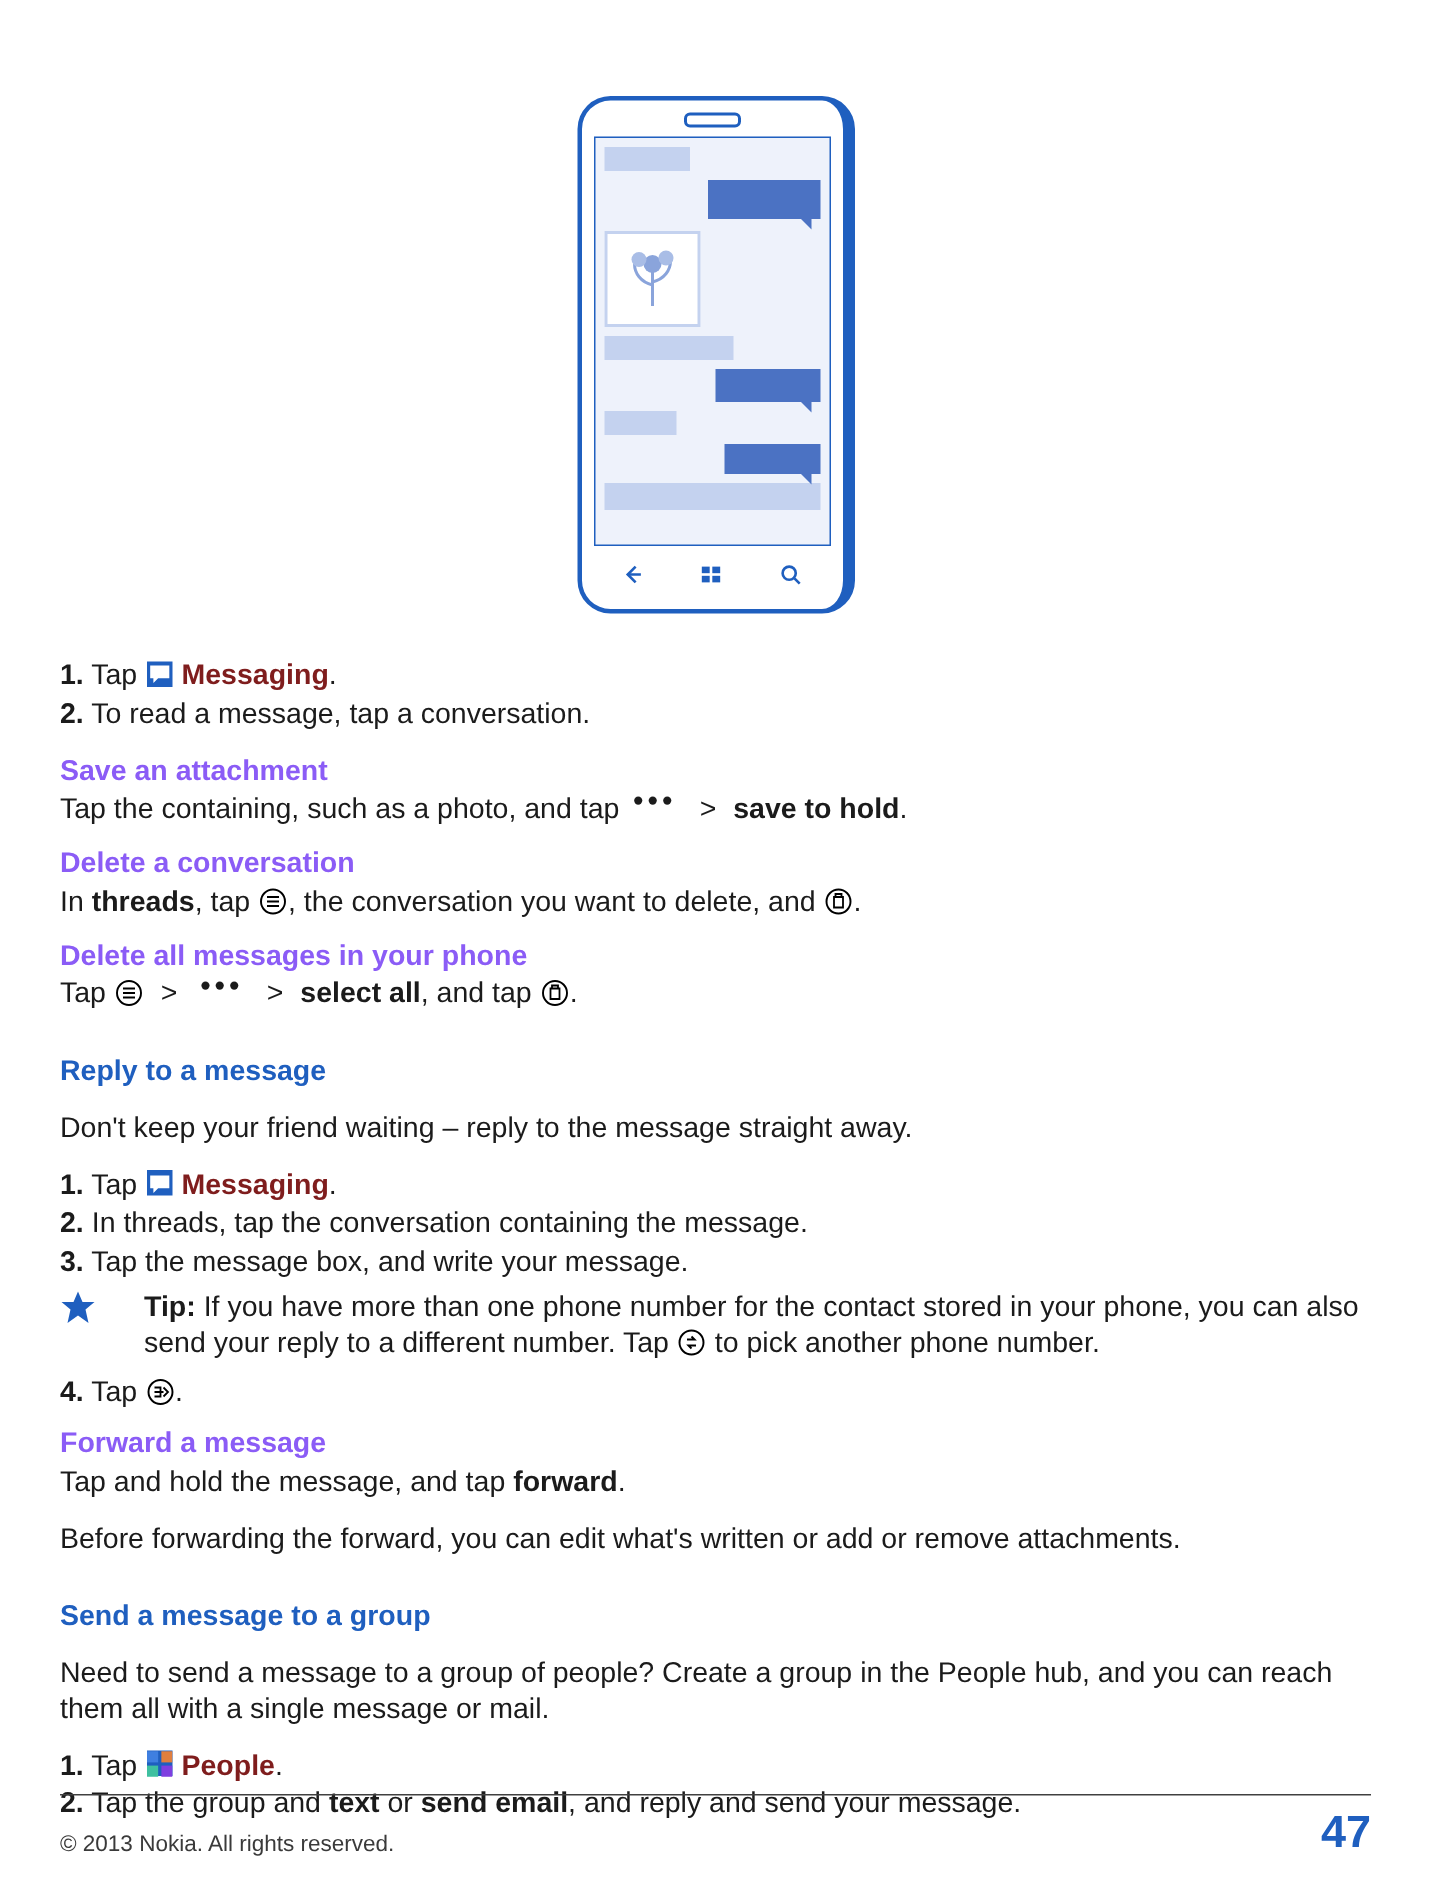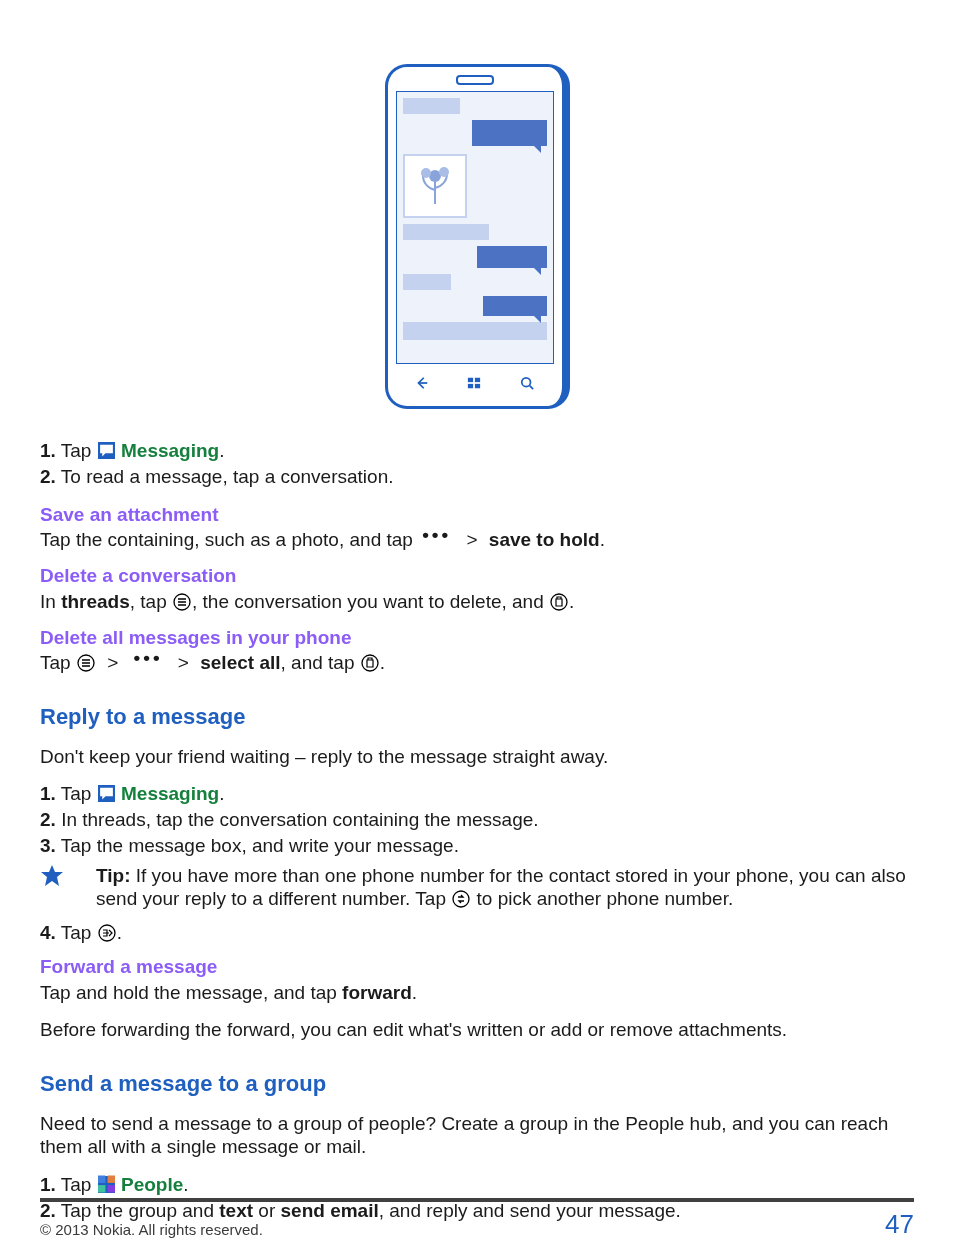--- a/index.html
+++ b/index.html
@@ -11,31 +11,31 @@
     width: 954px;
     height: 1258px;
     box-sizing: border-box;
     padding: 40px 40px 0 40px;
     font-family: "Segoe UI", Arial, sans-serif;
     color: #1b1b1b;
     font-size: 19px;
     line-height: 1.25;
     position: relative;
   }
-  .blue-b { color: #15803d; font-weight: 700; }
+  .blue-b { color: #7f1d1d; font-weight: 700; }
   .b { font-weight: 700; }
   .section-head {
     color: #8b5cf6;
     font-weight: 700;
     margin-top: 12px;
   }
   .h2 {
     color: #1f5fbf;
     font-weight: 700;
-    font-size: 22px;
+    font-size: 19px;
     margin-top: 28px;
     margin-bottom: 14px;
   }
   .para { margin-top: 2px; margin-bottom: 2px; }
 
   
   .phone-wrap {
     width: 100%;
     display: flex;
     justify-content: center;
@@ -154,32 +154,32 @@
     color: #1f5fbf;
   }
   .tip-star svg { width: 24px; height: 24px; }
   .tip-body { flex: 1; }
 
   
   .footer {
     position: absolute;
     left: 40px; right: 40px;
     bottom: 18px;
-    border-top: 4px solid #404040;
+    border-top: 1px solid #404040;
     padding-top: 6px;
     display: flex;
     justify-content: space-between;
     align-items: flex-end;
     font-size: 15px;
     color: #3a3a3a;
   }
   .page-num {
     color: #1f5fbf;
-    font-weight: 400;
-    font-size: 26px;
+    font-weight: 700;
+    font-size: 30px;
   }
 
   
 </style>
 </head>
 <body>
 
 <div class="page">
 
   <div class="phone-wrap">

